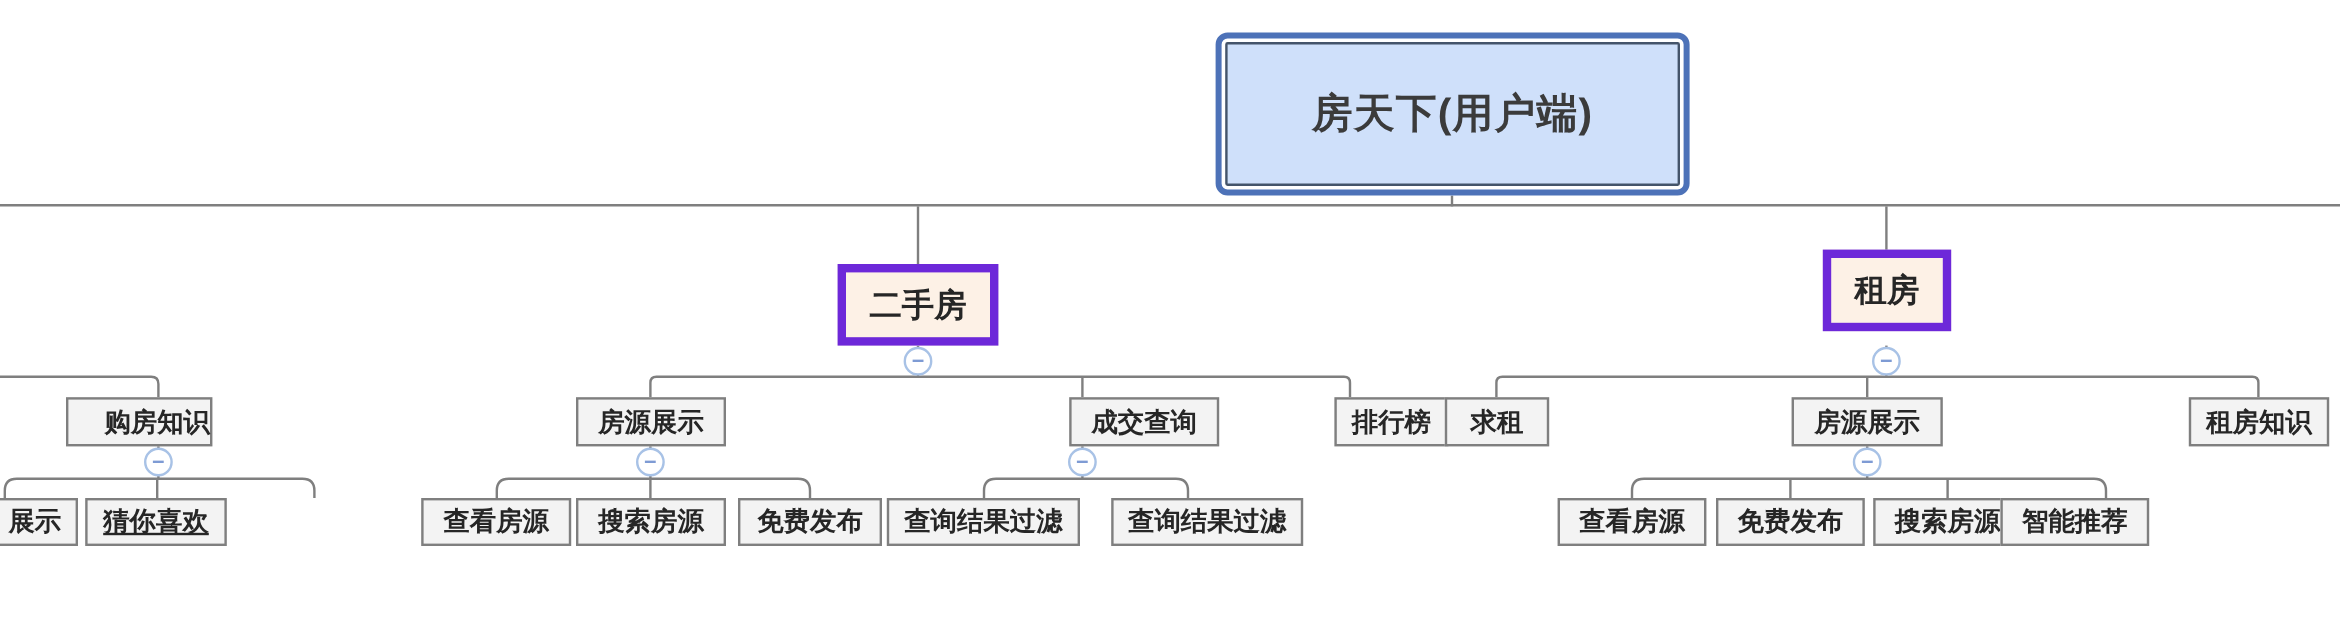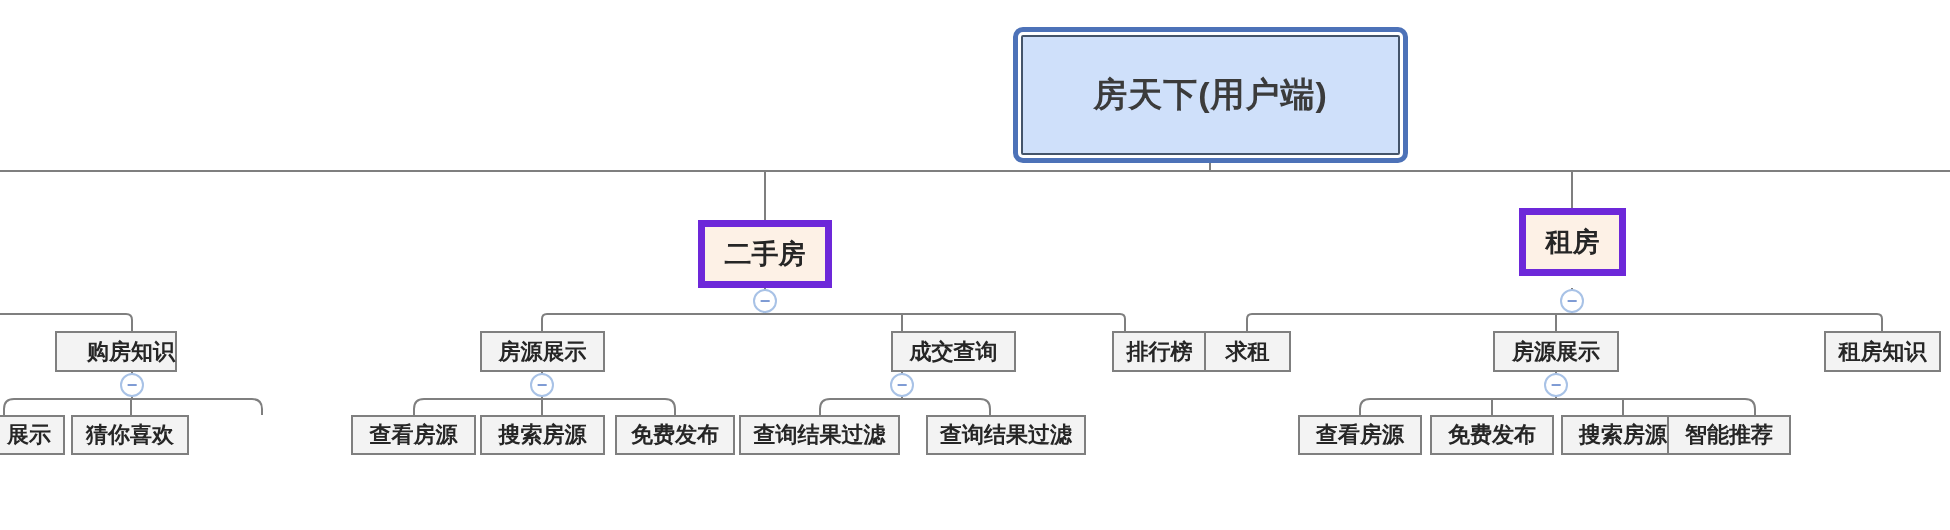--- a/index.html
+++ b/index.html
@@ -95,21 +95,21 @@
   <div class="node leaf" style="left:1493px;top:331px;width:126px;height:41px;">
     <span class="lbl">房源展示</span>
   </div>
   <div class="node leaf" style="left:1824px;top:331px;width:117px;height:41px;">
     <span class="lbl">租房知识</span>
   </div>
 
   <div class="node leaf clip-left" style="left:-55px;top:415px;width:120px;height:40px;">
     <span class="lbl">展示</span>
   </div>
-  <div class="node leaf" style="left:71px;top:415px;width:118px;height:40px;">
+  <div class="node leaf" style="left:71px;top:415px;width:118px;height:40px;text-decoration:underline;">
     <span class="lbl">猜你喜欢</span>
   </div>
 
   <div class="node leaf" style="left:351px;top:415px;width:125px;height:40px;">
     <span class="lbl">查看房源</span>
   </div>
   <div class="node leaf" style="left:480px;top:415px;width:125px;height:40px;">
     <span class="lbl">搜索房源</span>
   </div>
   <div class="node leaf" style="left:615px;top:415px;width:120px;height:40px;">

